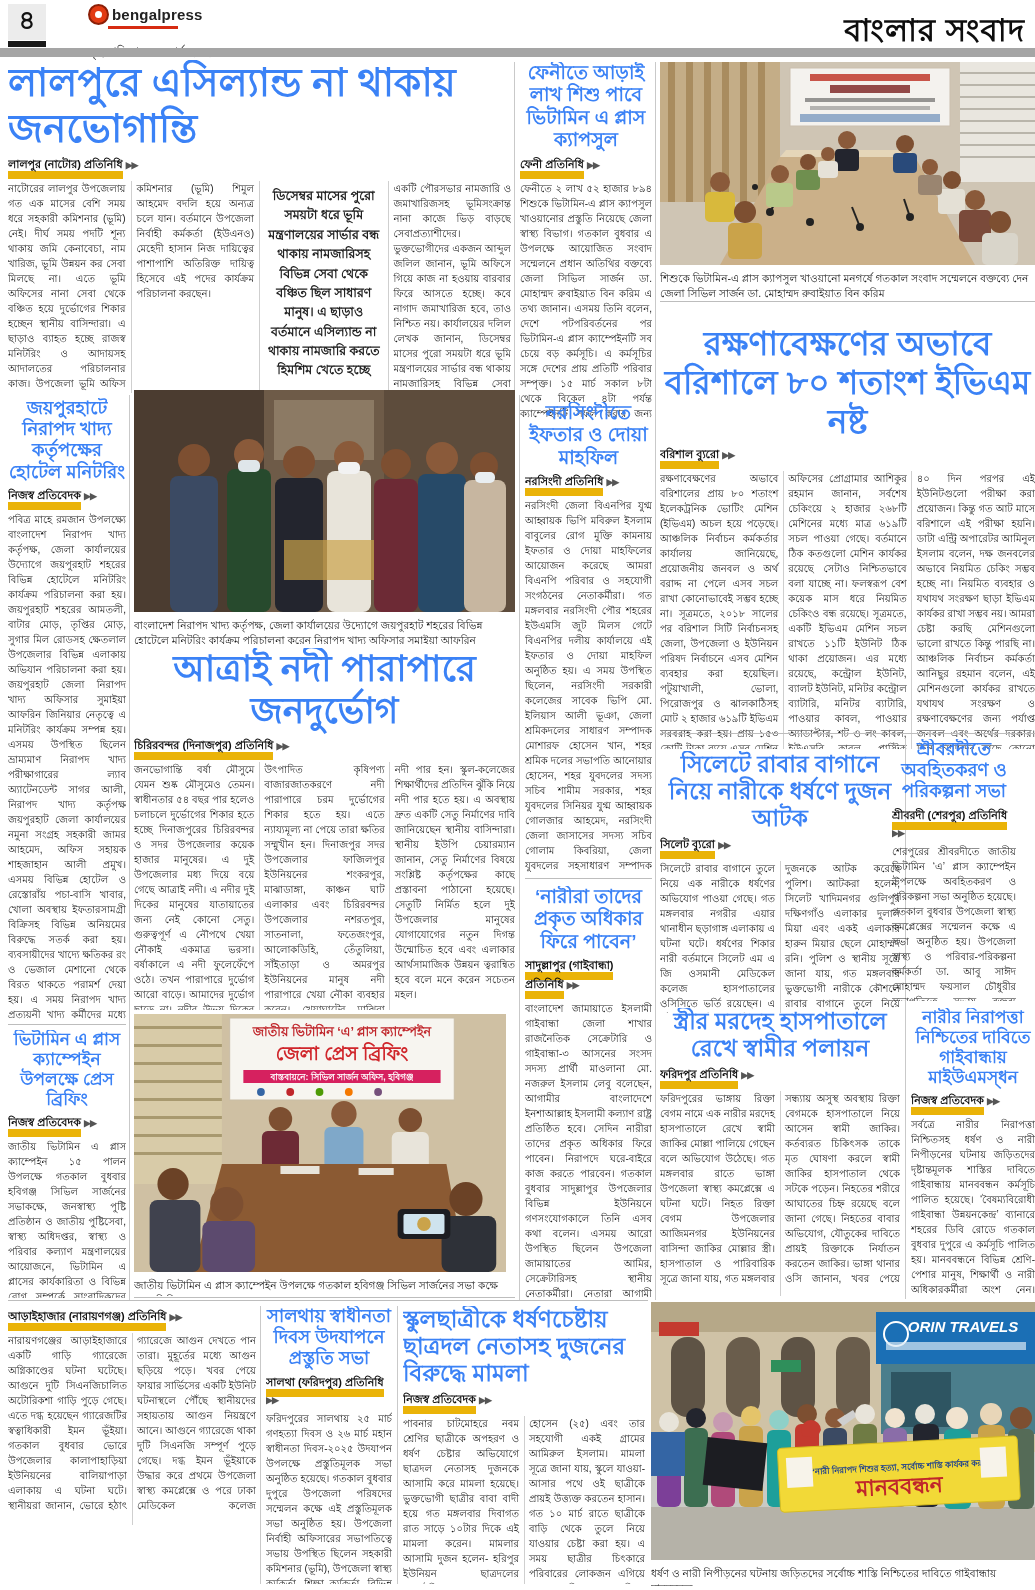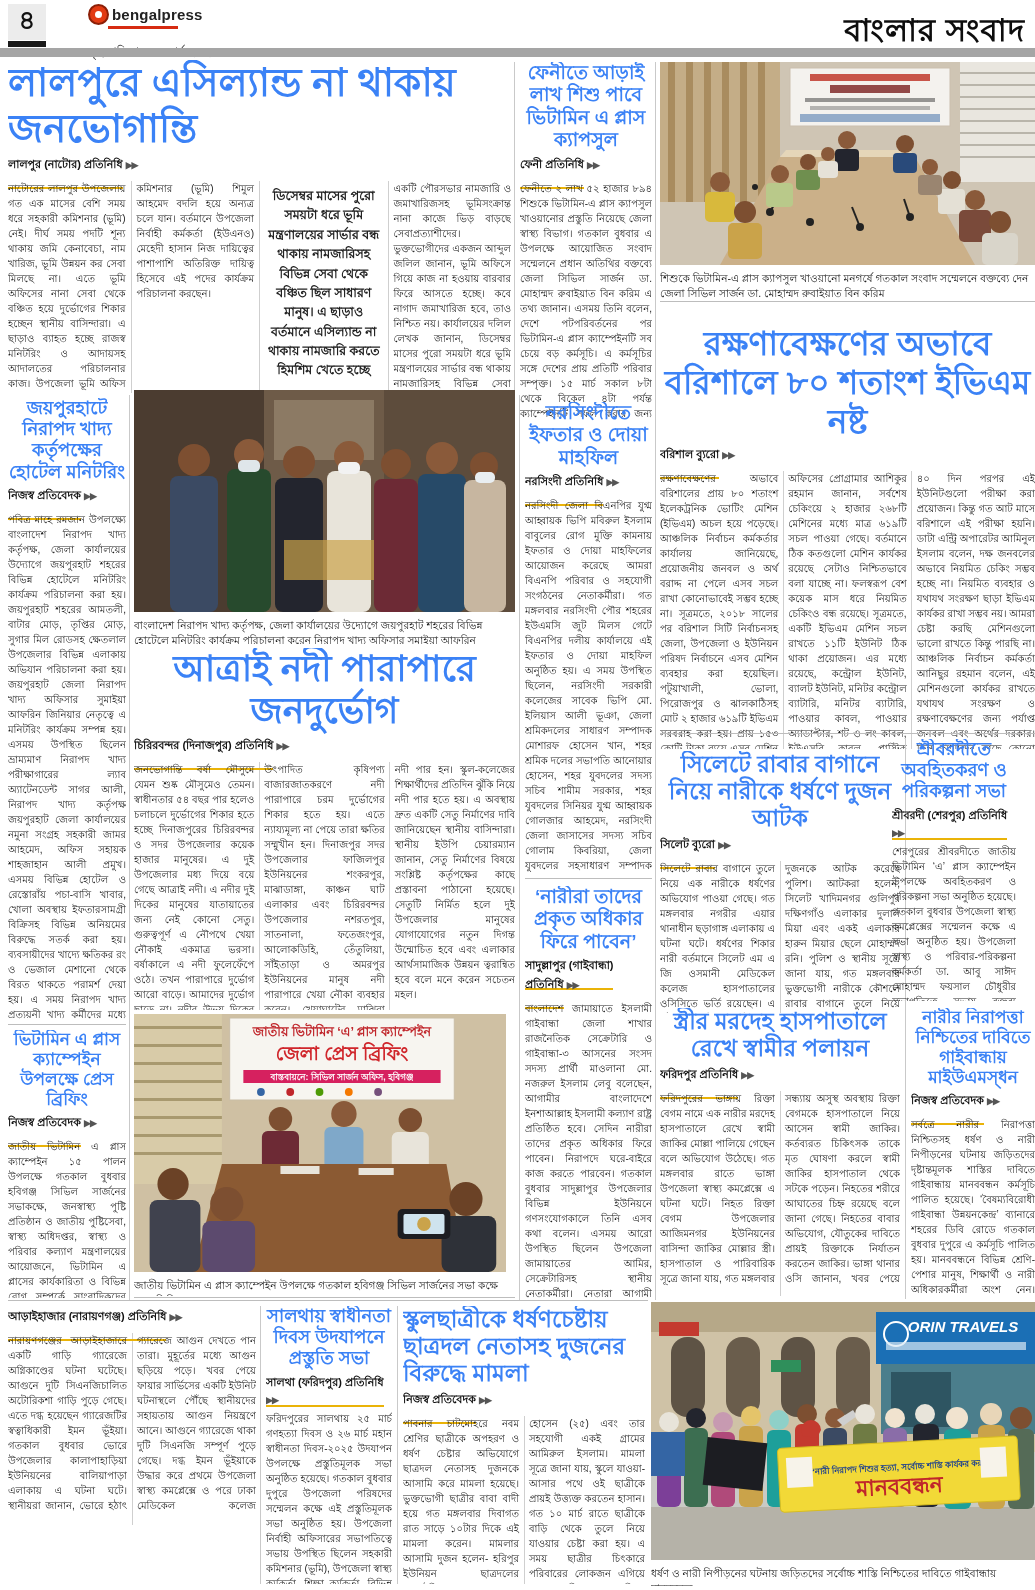--- a/index.html
+++ b/index.html
@@ -17,21 +17,21 @@
   .brand-text{font-size:15px;font-weight:bold;color:#222;letter-spacing:.2px;}
   .brand-sub{height:3px;width:70px;background:#d62b12;margin:1px 0 2px 20px;}
   .dateline{font-size:12px;color:#222;margin-left:2px;margin-top:14px;}
   .masthead{position:absolute;right:10px;top:6px;font-size:31px;font-weight:800;color:#0d0d0d;letter-spacing:1px;}
   .graybar{position:absolute;left:0;top:48px;width:1035px;height:9px;background:#a5a5a5;}
   
   .art{position:absolute;overflow:hidden;}
   .hl{font-weight:800;color:#3b82f6;line-height:1.18;text-align:center;margin:0 0 4px 0;}
   .hl-left{text-align:left;}
   .by{font-size:11px;font-weight:bold;color:#111;margin:2px 0 6px 0;}
-  .by-name{border-bottom:2px solid #eab308;padding-bottom:17px;}
+  .by-name{border-bottom:8px solid #eab308;padding-bottom:1px;}
   .by-arrows{color:#555;font-size:9px;letter-spacing:-1px;}
   .body{font-size:10px;line-height:1.5;text-align:justify;color:#1c1c1c;}
   .cols2{column-count:2;column-gap:10px;column-rule:1px solid #cfcfcf;}
   .cols3{column-count:3;column-gap:10px;column-rule:1px solid #cfcfcf;}
   .cols4{column-count:4;column-gap:11px;column-rule:1px solid #cfcfcf;}
   .standfirst{font-size:12.5px;line-height:1.55;font-weight:bold;text-align:center;color:#222;
               padding:6px 2px;margin:2px 0;break-inside:avoid;}
   .cap{font-size:10.5px;line-height:1.4;color:#1a1a1a;text-align:left;padding-top:4px;}
   .vline{position:absolute;width:1px;background:#c9c9c9;}
   .hline{position:absolute;height:1px;background:#bdbdbd;}

